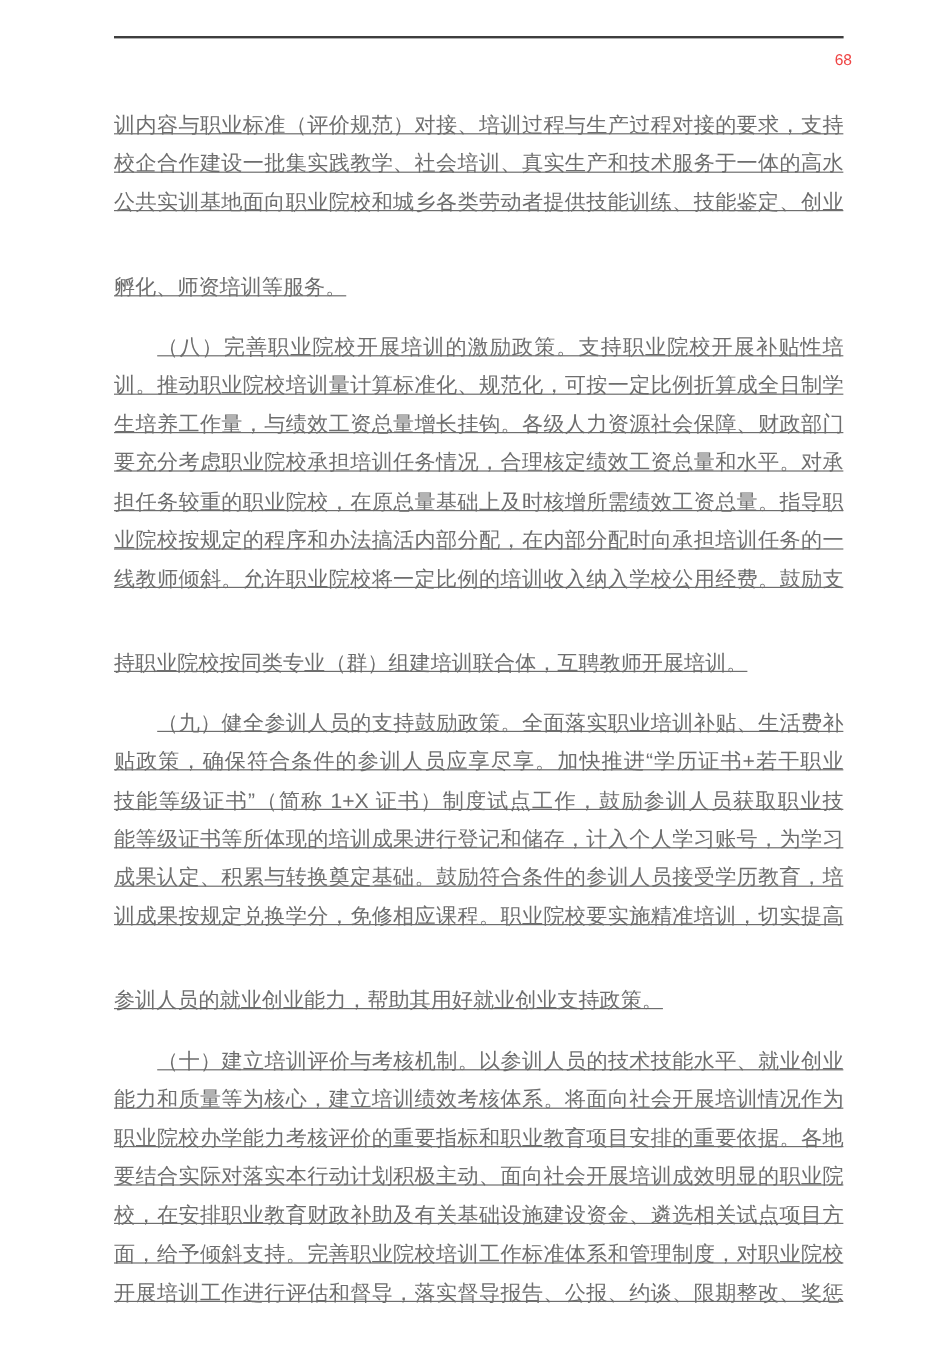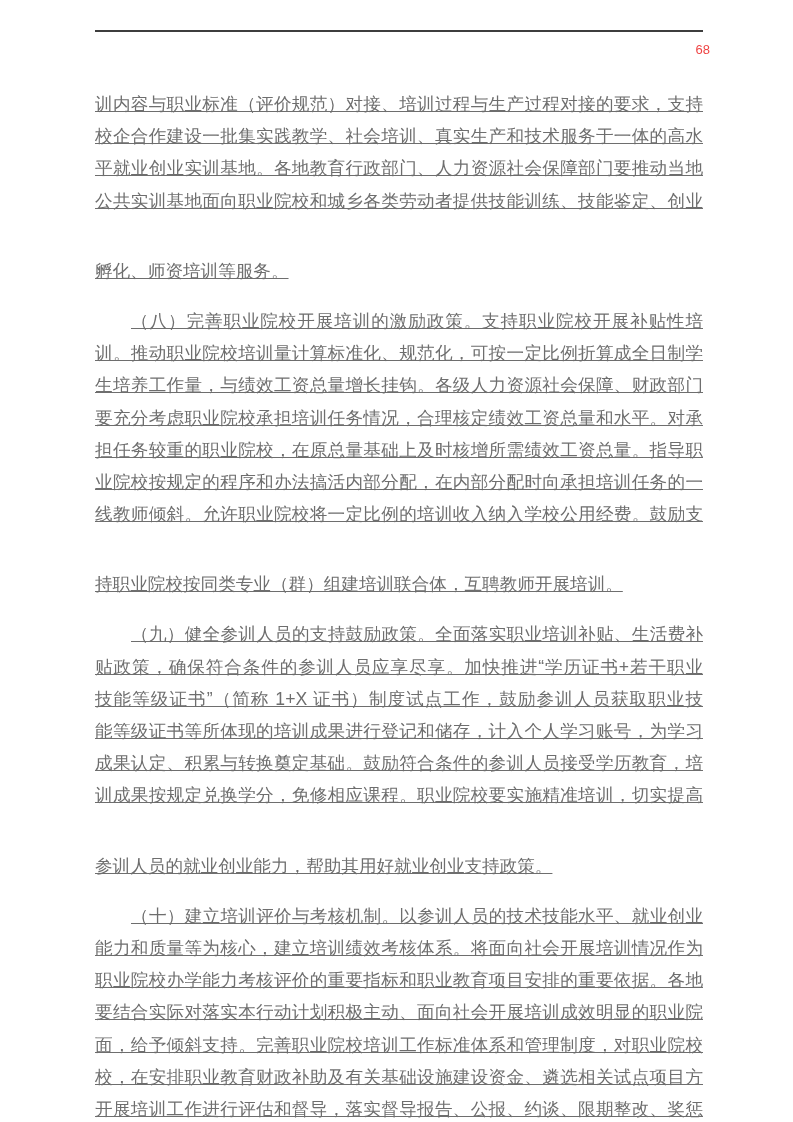--- a/index.html
+++ b/index.html
@@ -73,21 +73,20 @@
 </head>
 <body>
 
 <div class="page">
   <span class="page-number">68</span>
   <div class="header-rule"></div>
   <div class="content">
     <div id="paragraphs">
         <div class="line">训内容与职业标准（评价规范）对接、培训过程与生产过程对接的要求，支持</div>
         <div class="line">校企合作建设一批集实践教学、社会培训、真实生产和技术服务于一体的高水</div>
-        <div class="line">平就业创业实训基地。各地教育行政部门、人力资源社会保障部门要推动当地</div>
         <div class="line">公共实训基地面向职业院校和城乡各类劳动者提供技能训练、技能鉴定、创业</div>
         <div class="line last">孵化、师资培训等服务。</div>
         <div class="line indent">（八）完善职业院校开展培训的激励政策。支持职业院校开展补贴性培</div>
         <div class="line">训。推动职业院校培训量计算标准化、规范化，可按一定比例折算成全日制学</div>
         <div class="line">生培养工作量，与绩效工资总量增长挂钩。各级人力资源社会保障、财政部门</div>
         <div class="line">要充分考虑职业院校承担培训任务情况，合理核定绩效工资总量和水平。对承</div>
         <div class="line">担任务较重的职业院校，在原总量基础上及时核增所需绩效工资总量。指导职</div>
         <div class="line">业院校按规定的程序和办法搞活内部分配，在内部分配时向承担培训任务的一</div>
         <div class="line">线教师倾斜。允许职业院校将一定比例的培训收入纳入学校公用经费。鼓励支</div>
         <div class="line last">持职业院校按同类专业（群）组建培训联合体，互聘教师开展培训。</div>
@@ -95,20 +94,20 @@
         <div class="line">贴政策，确保符合条件的参训人员应享尽享。加快推进“学历证书+若干职业</div>
         <div class="line">技能等级证书”（简称 1+X 证书）制度试点工作，鼓励参训人员获取职业技</div>
         <div class="line">能等级证书等所体现的培训成果进行登记和储存，计入个人学习账号，为学习</div>
         <div class="line">成果认定、积累与转换奠定基础。鼓励符合条件的参训人员接受学历教育，培</div>
         <div class="line">训成果按规定兑换学分，免修相应课程。职业院校要实施精准培训，切实提高</div>
         <div class="line last">参训人员的就业创业能力，帮助其用好就业创业支持政策。</div>
         <div class="line indent">（十）建立培训评价与考核机制。以参训人员的技术技能水平、就业创业</div>
         <div class="line">能力和质量等为核心，建立培训绩效考核体系。将面向社会开展培训情况作为</div>
         <div class="line">职业院校办学能力考核评价的重要指标和职业教育项目安排的重要依据。各地</div>
         <div class="line">要结合实际对落实本行动计划积极主动、面向社会开展培训成效明显的职业院</div>
+        <div class="line">校，在安排职业教育财政补助及有关基础设施建设资金、遴选相关试点项目方</div>
         <div class="line">面，给予倾斜支持。完善职业院校培训工作标准体系和管理制度，对职业院校</div>
-        <div class="line">校，在安排职业教育财政补助及有关基础设施建设资金、遴选相关试点项目方</div>
         <div class="line">开展培训工作进行评估和督导，落实督导报告、公报、约谈、限期整改、奖惩</div>
         <div class="line last">等制度。</div>
       </div>
     <div class="heading">三、行动要求</div>
   </div>
 </div>
 
 </body></html>

